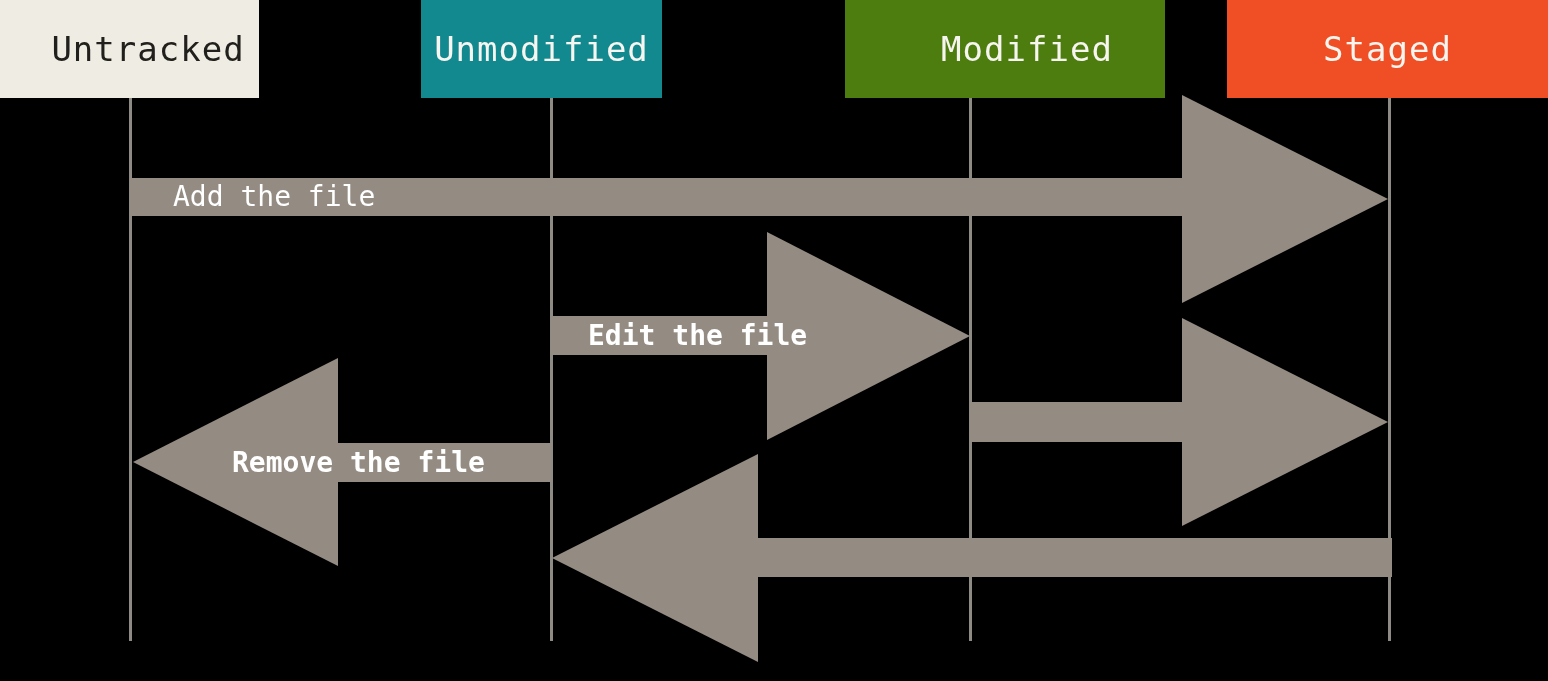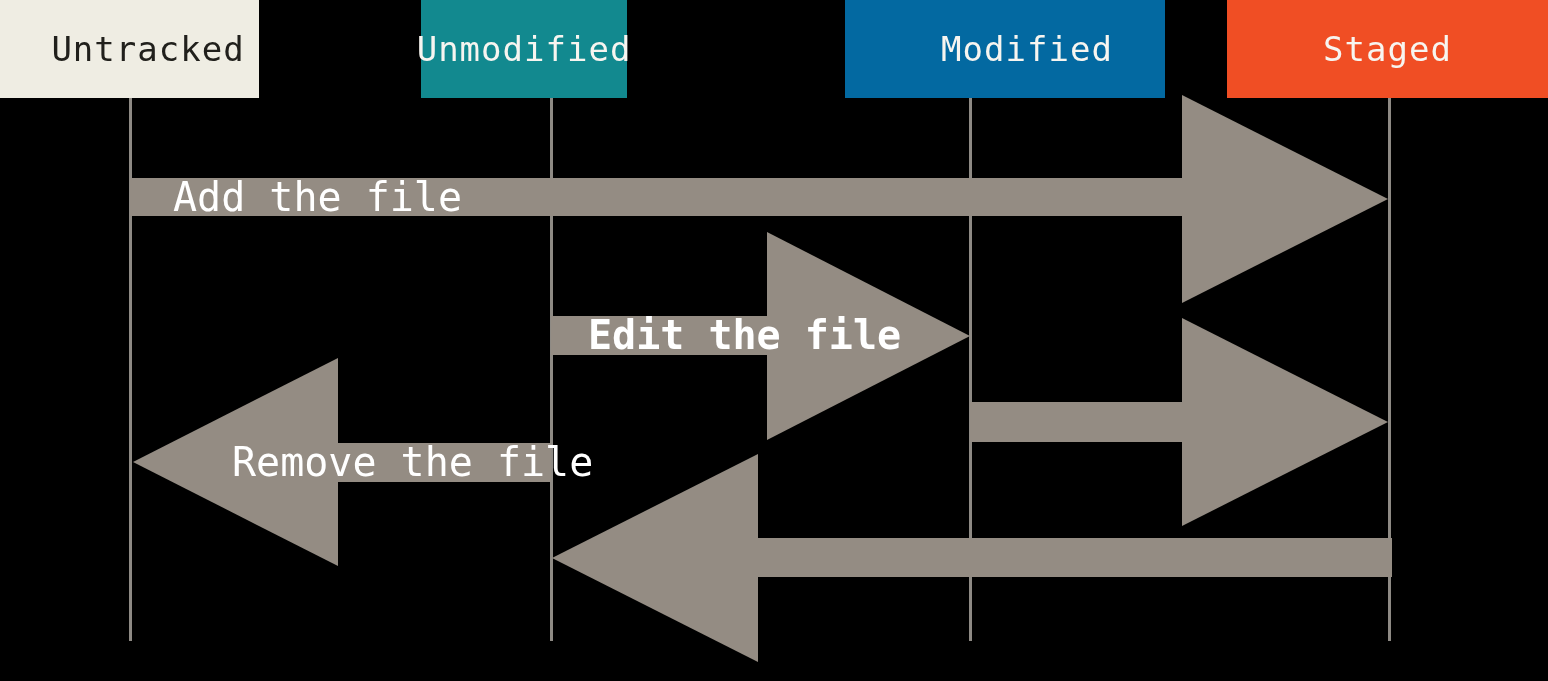--- a/index.html
+++ b/index.html
@@ -12,21 +12,21 @@
   }
   .stage { position: absolute; left: 0; top: 0; width: 1548px; height: 681px; }
 
   
   .state-box {
     position: absolute; top: 0; height: 98px;
     display: flex; align-items: center; justify-content: center;
     font-size: 34px; letter-spacing: 1px; z-index: 3;
   }
   .box-untracked  { left: 0;     width: 259px; padding-left: 37px; }
-  .box-unmodified { left: 421px; width: 206px; }
+  .box-unmodified { left: 421px; width: 241px; }
   .box-modified   { left: 845px; width: 320px; }
   .box-staged     { left: 1227px; width: 321px; align-items: center; }
 
   
   .lifeline { position: absolute; top: 98px; width: 3px; height: 543px; z-index: 0; }
   .line-untracked  { left: 129px; }
   .line-unmodified { left: 550px; }
   .line-modified   { left: 969px; }
   .line-staged     { left: 1388px; }
 
@@ -42,27 +42,27 @@
           border-top: 104px solid transparent; border-bottom: 104px solid transparent; }
   .head-right { border-left-style: solid; }
   .head-left  { border-right-style: solid; }
   .head-add    { left: 1182px; top: 95px;  border-left-width: 206px; }
   .head-edit   { left: 767px;  top: 232px; border-left-width: 203px; }
   .head-stage  { left: 1182px; top: 318px; border-left-width: 206px; }
   .head-remove { left: 133px;  top: 358px; border-right-width: 205px; }
   .head-commit { left: 552px;  top: 454px; border-right-width: 206px; }
 
   .arrow-label {
-    position: absolute; color: #ffffff; font-size: 40px;
+    position: absolute; color: #ffffff; font-size: 28px;
     white-space: nowrap; z-index: 2;
   }
   .label-add    { left: 173px; top: 178px; line-height: 38px; }
   .label-edit   { left: 588px; top: 316px; line-height: 39px; font-weight: bold; }
   .label-stage  { left: 996px; top: 402px; line-height: 40px; }
-  .label-remove { left: 232px; top: 443px; line-height: 39px; }
+  .label-remove { left: 232px; top: 443px; line-height: 39px; font-weight: bold; }
   .label-commit { left: 956px; top: 538px; line-height: 39px; }
 </style>
 </head>
 <body>
 
 <div class="stage" style="background: rgb(0, 0, 0);">
 
   <div class="lifeline line-untracked" style="background: rgb(142, 138, 132);"></div>
   <div class="lifeline line-unmodified" style="background: rgb(142, 138, 132);"></div>
   <div class="lifeline line-modified" style="background: rgb(142, 138, 132);"></div>
@@ -85,20 +85,20 @@
 
   <div class="shaft shaft-commit" style="background: rgb(148, 140, 131);"></div>
   <div class="head head-left head-commit" style="border-right-color: rgb(148, 140, 131);"></div>
 
   <div class="state-box box-untracked" style="background: rgb(239, 237, 227); color: rgb(33, 32, 28);">
     <span>Untracked</span>
   </div>
   <div class="state-box box-unmodified" style="background: rgb(18, 137, 143); color: rgb(247, 245, 240);">
     <span>Unmodified</span>
   </div>
-  <div class="state-box box-modified" style="background: #0369a1; color: rgb(247, 245, 240); padding-left: 44px;">
+  <div class="state-box box-modified" style="background: #4d7c0f; color: rgb(247, 245, 240); padding-left: 44px;">
     <span>Modified</span>
   </div>
   <div class="state-box box-staged" style="background: rgb(240, 78, 36); color: rgb(247, 245, 240);">
     <span>Staged</span>
   </div>
 
 </div>
 
 </body></html>

